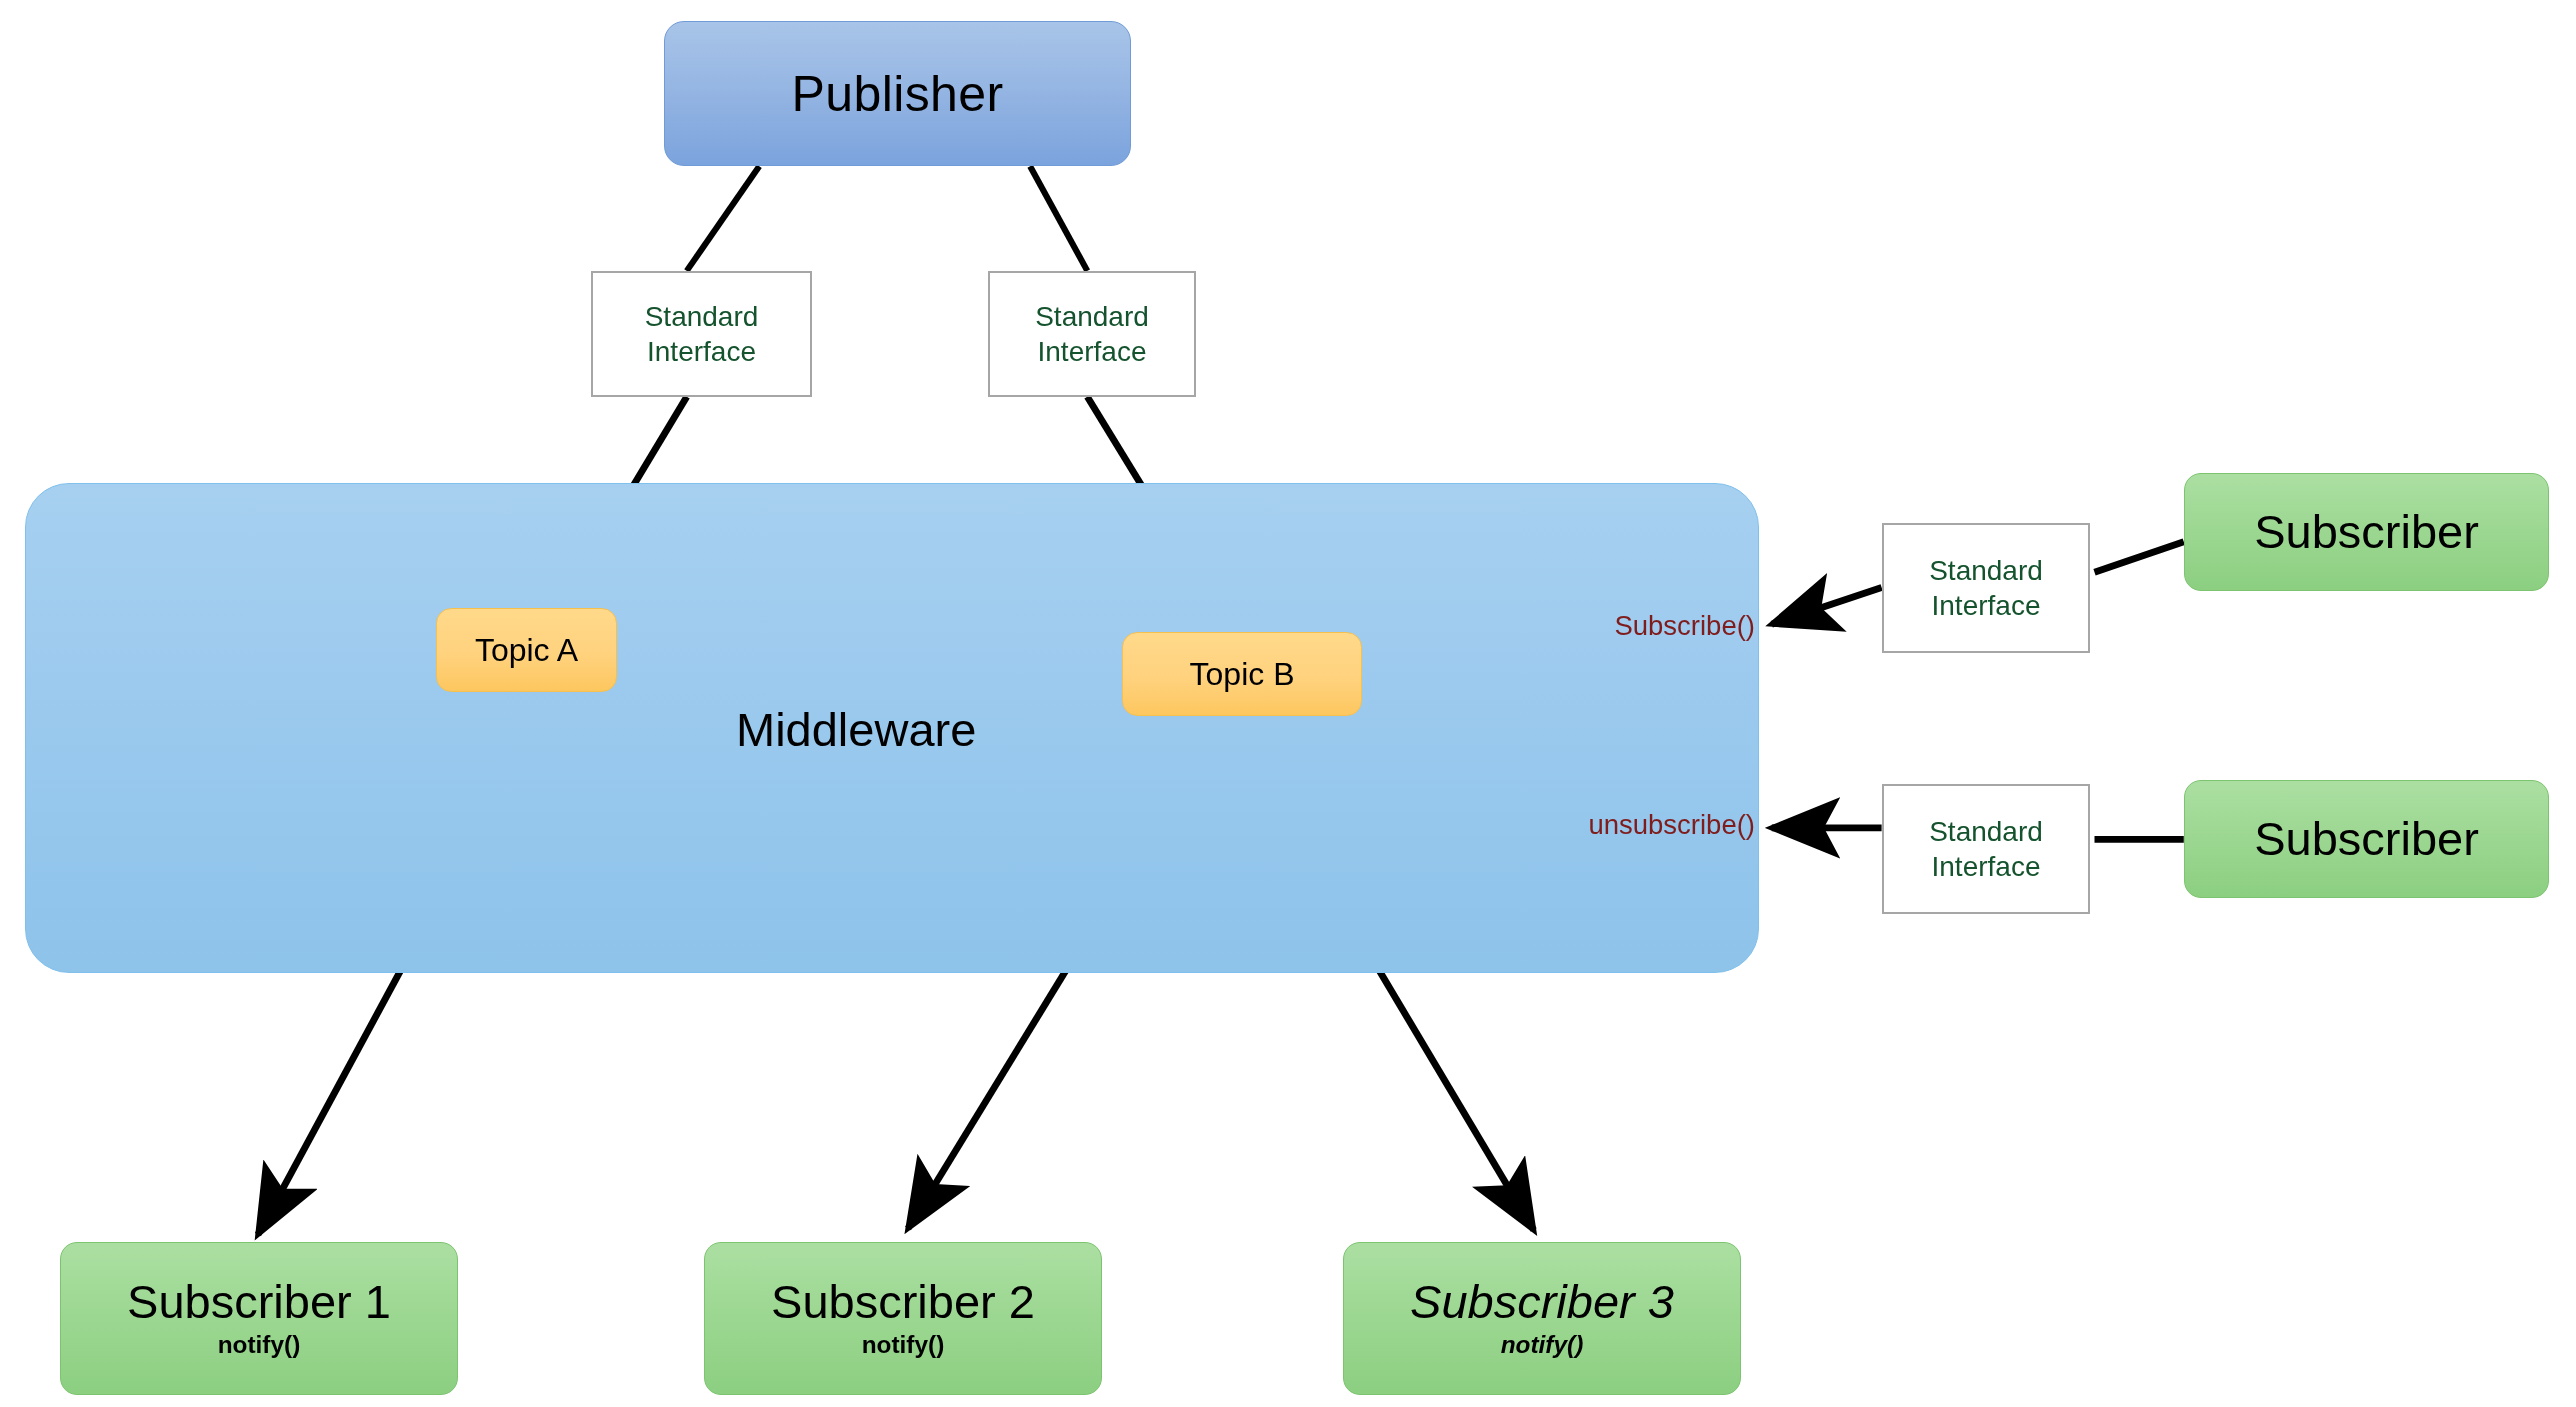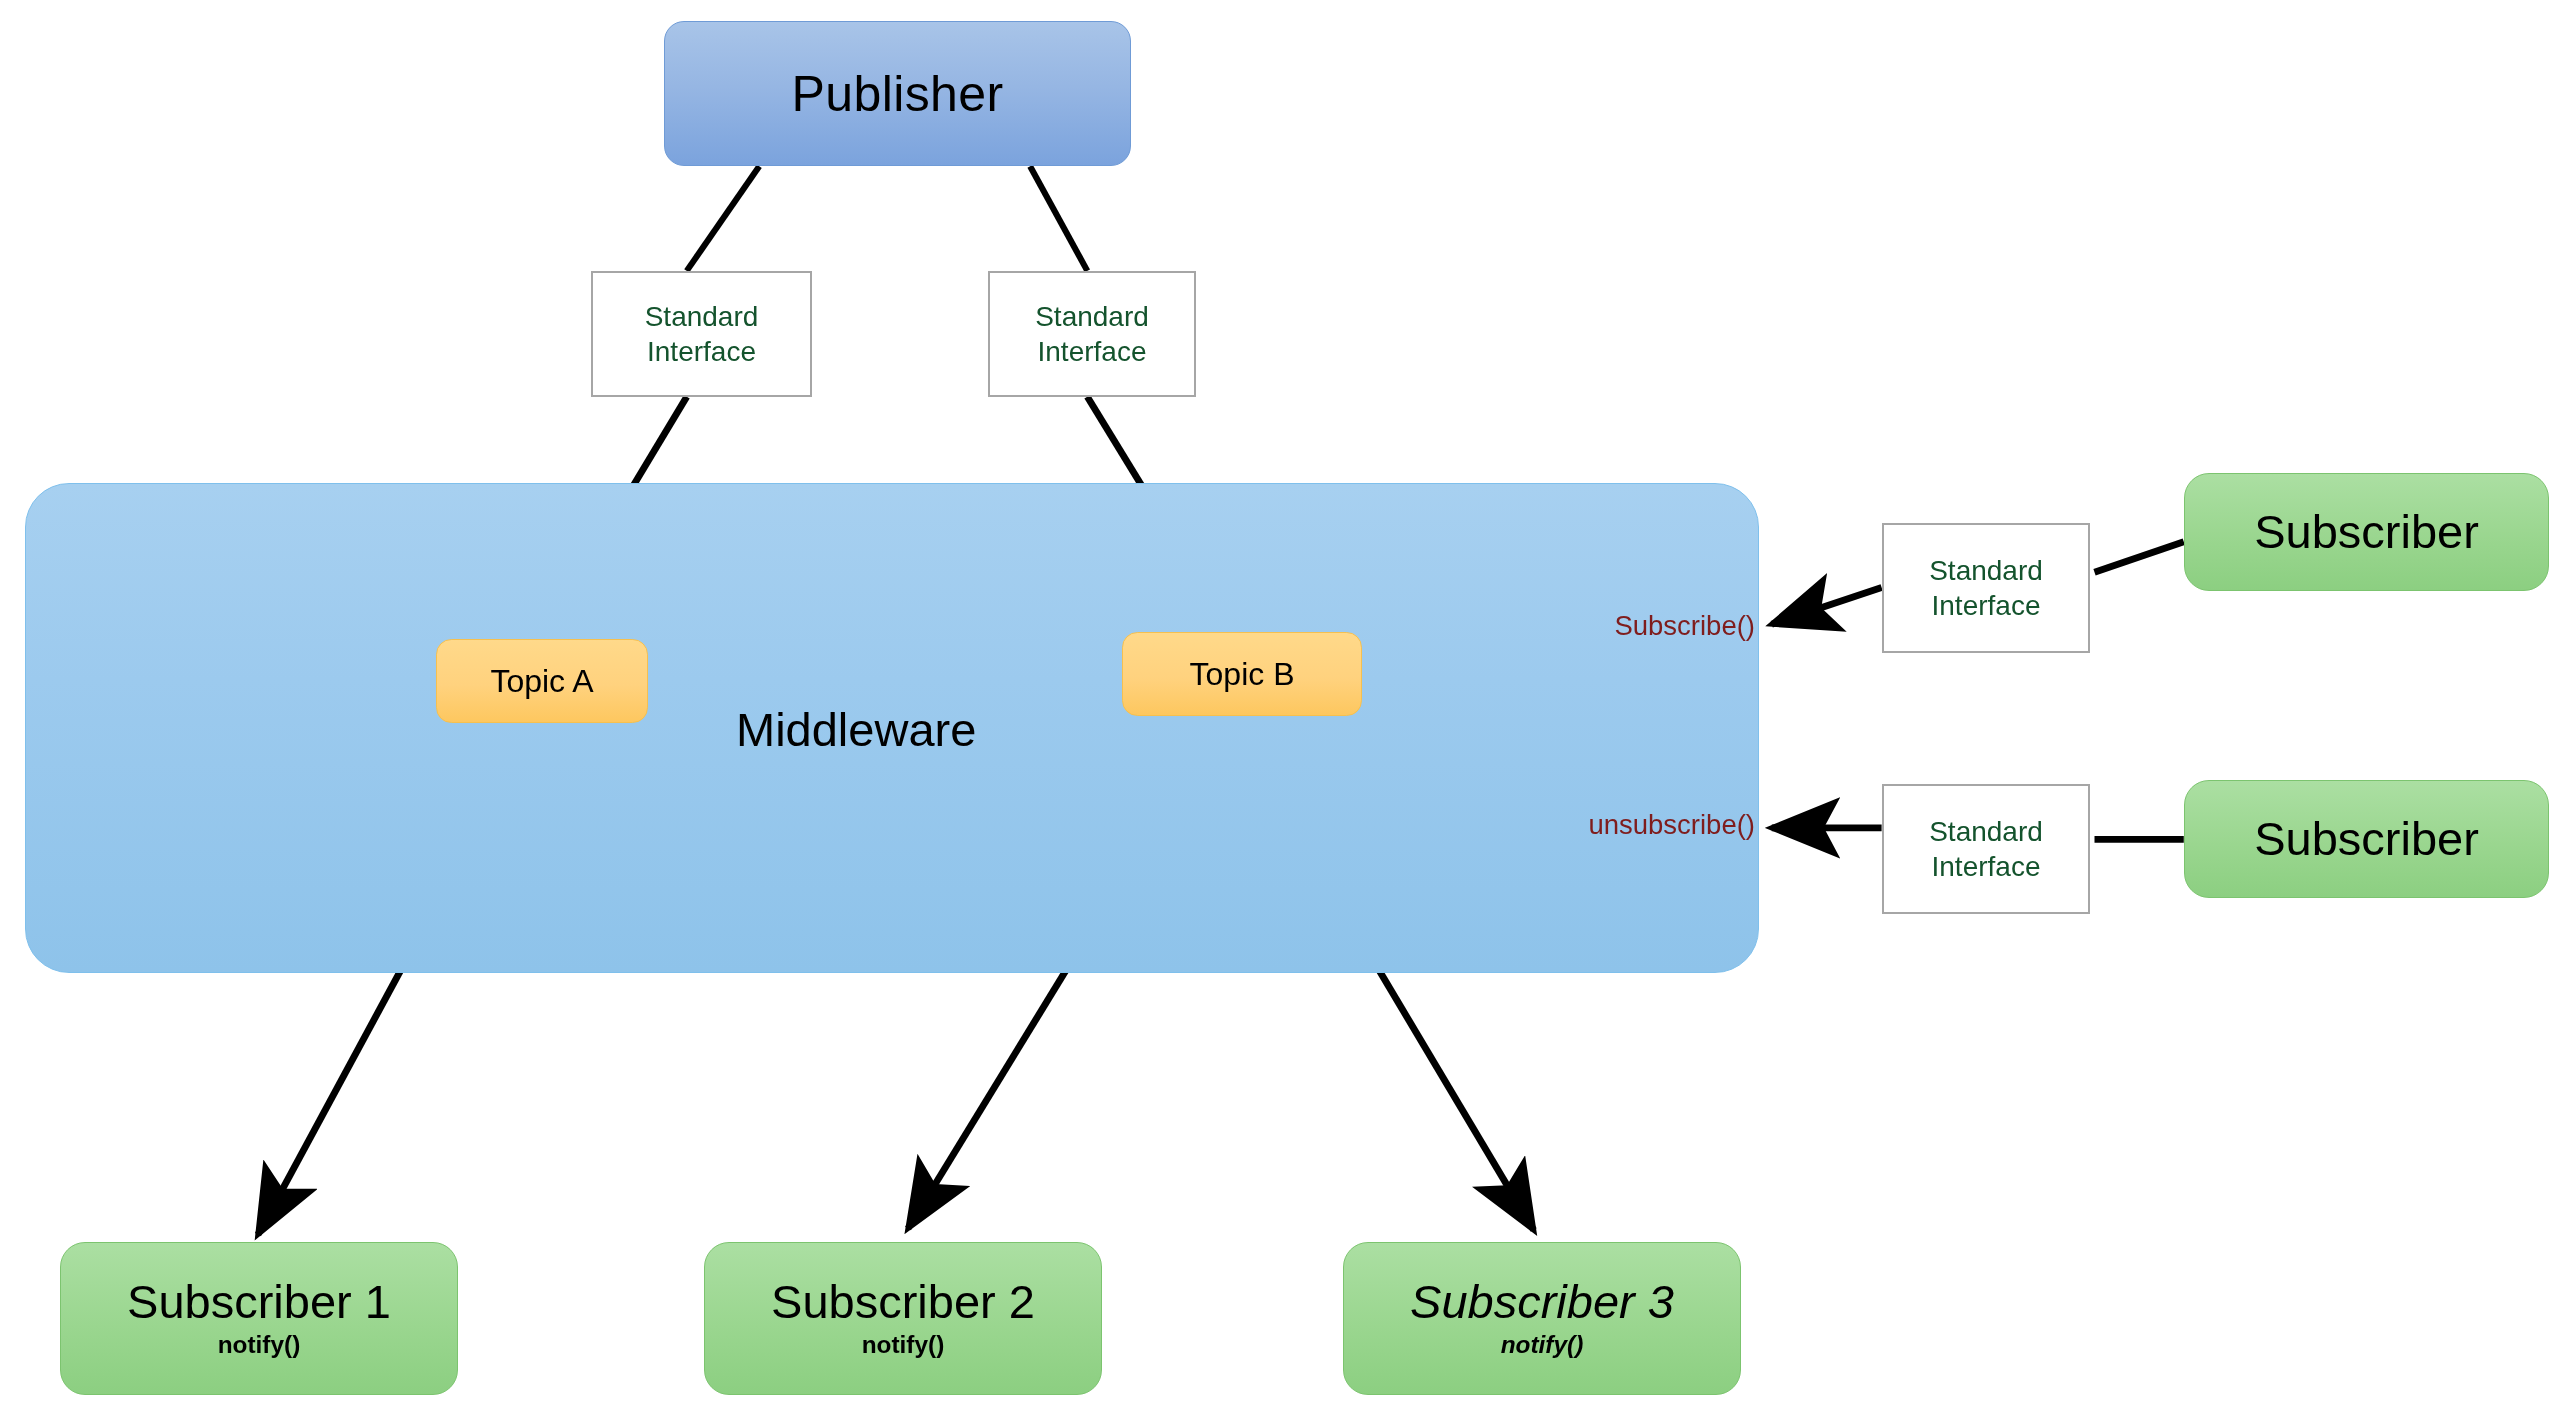--- a/index.html
+++ b/index.html
@@ -62,21 +62,21 @@
     background: linear-gradient(180deg, #ffd98a 0%, #ffd27e 55%, #fdc75f 100%);
     border: 1.5px solid #f6c04f;
     border-radius: 15.3px;
     font-size: 32px;
   }
 
   
   .subscriber {
     background: linear-gradient(180deg, #abdfa2 0%, #9ad68f 55%, #8ccf81 100%);
     border: 1.5px solid #7cc46f;
-    border-radius: 25px;
+    border-radius: 17px;
   }
   .subscriber .sub-title {
     font-size: 47px;
     line-height: 1.02;
     white-space: nowrap;
   }
   .subscriber .sub-method {
     font-size: 24.4px;
     font-weight: bold;
     margin-top: 4.6px;
@@ -161,21 +161,21 @@
   <div class="node iface" style="left:1882px; top:523px; width:208px; height:130px;">
     <span>Standard</span>
     <span>Interface</span>
   </div>
 
   <div class="node iface" style="left:1882px; top:784px; width:208px; height:130px;">
     <span>Standard</span>
     <span>Interface</span>
   </div>
 
-  <div class="node topic" style="left:436px; top:639px; width:212px; height:84px;">
+  <div class="node topic" style="left:436px; top:608px; width:181px; height:84px;">
     <span>Topic A</span>
   </div>
 
   <div class="node topic" style="left:1122px; top:632px; width:240px; height:84px;">
     <span>Topic B</span>
   </div>
 
   <div class="node subscriber plain" style="left:2184px; top:473px; width:365px; height:118px;">
     <span class="sub-title">Subscriber</span>
   </div>

